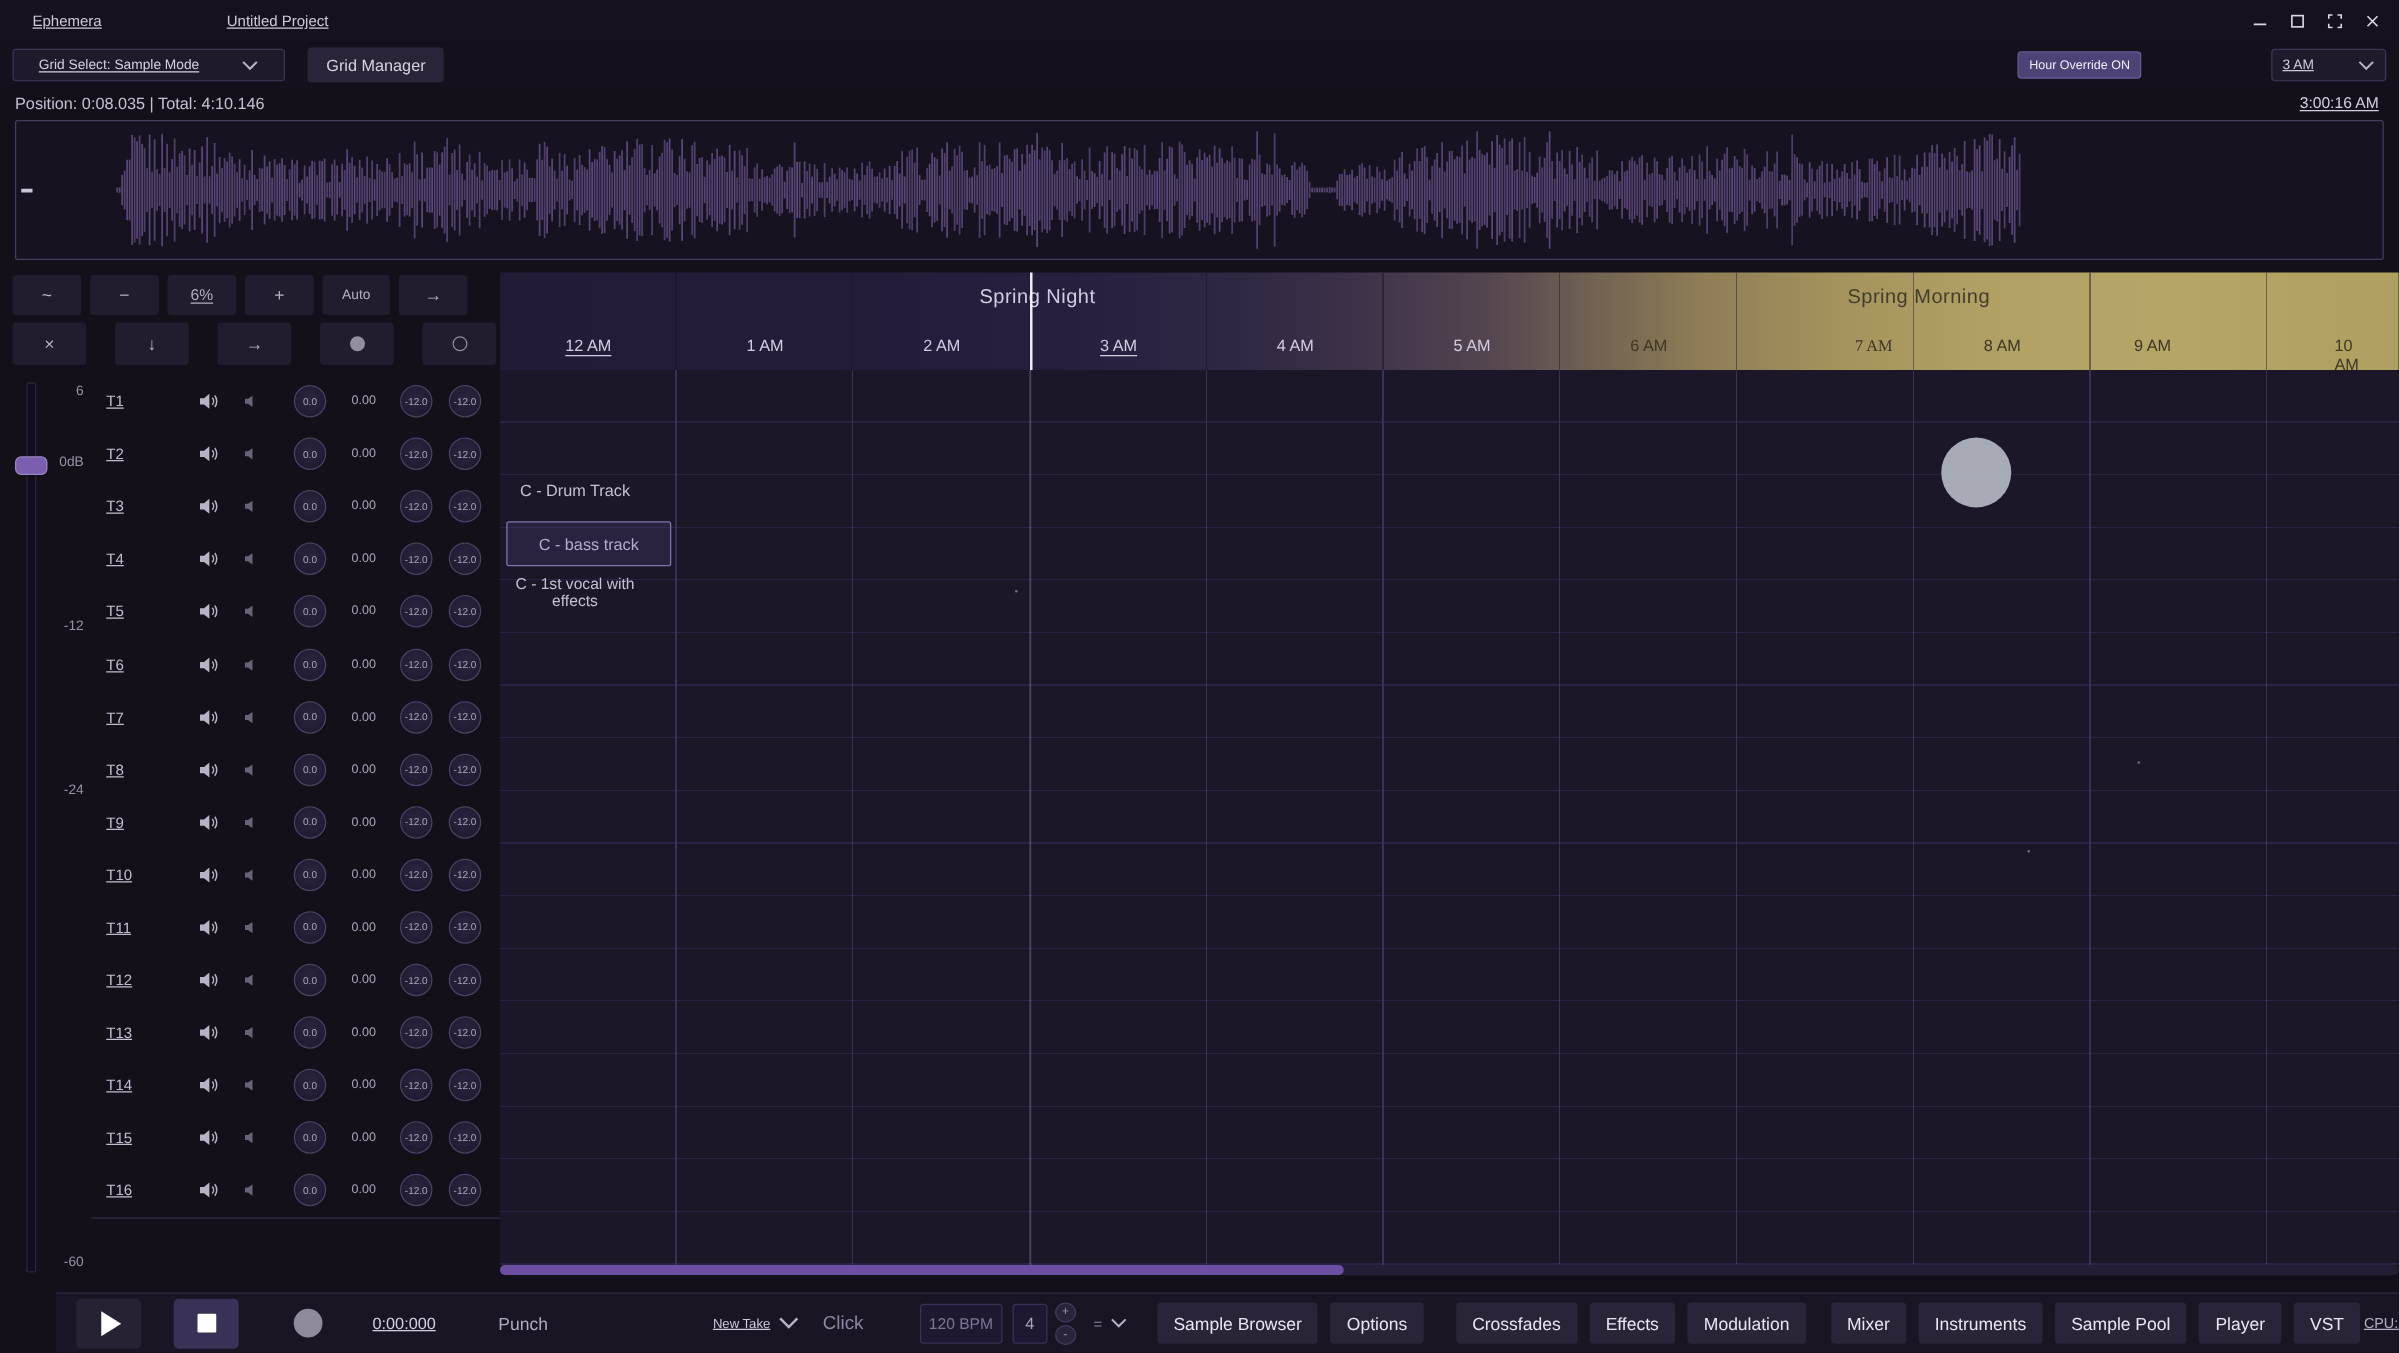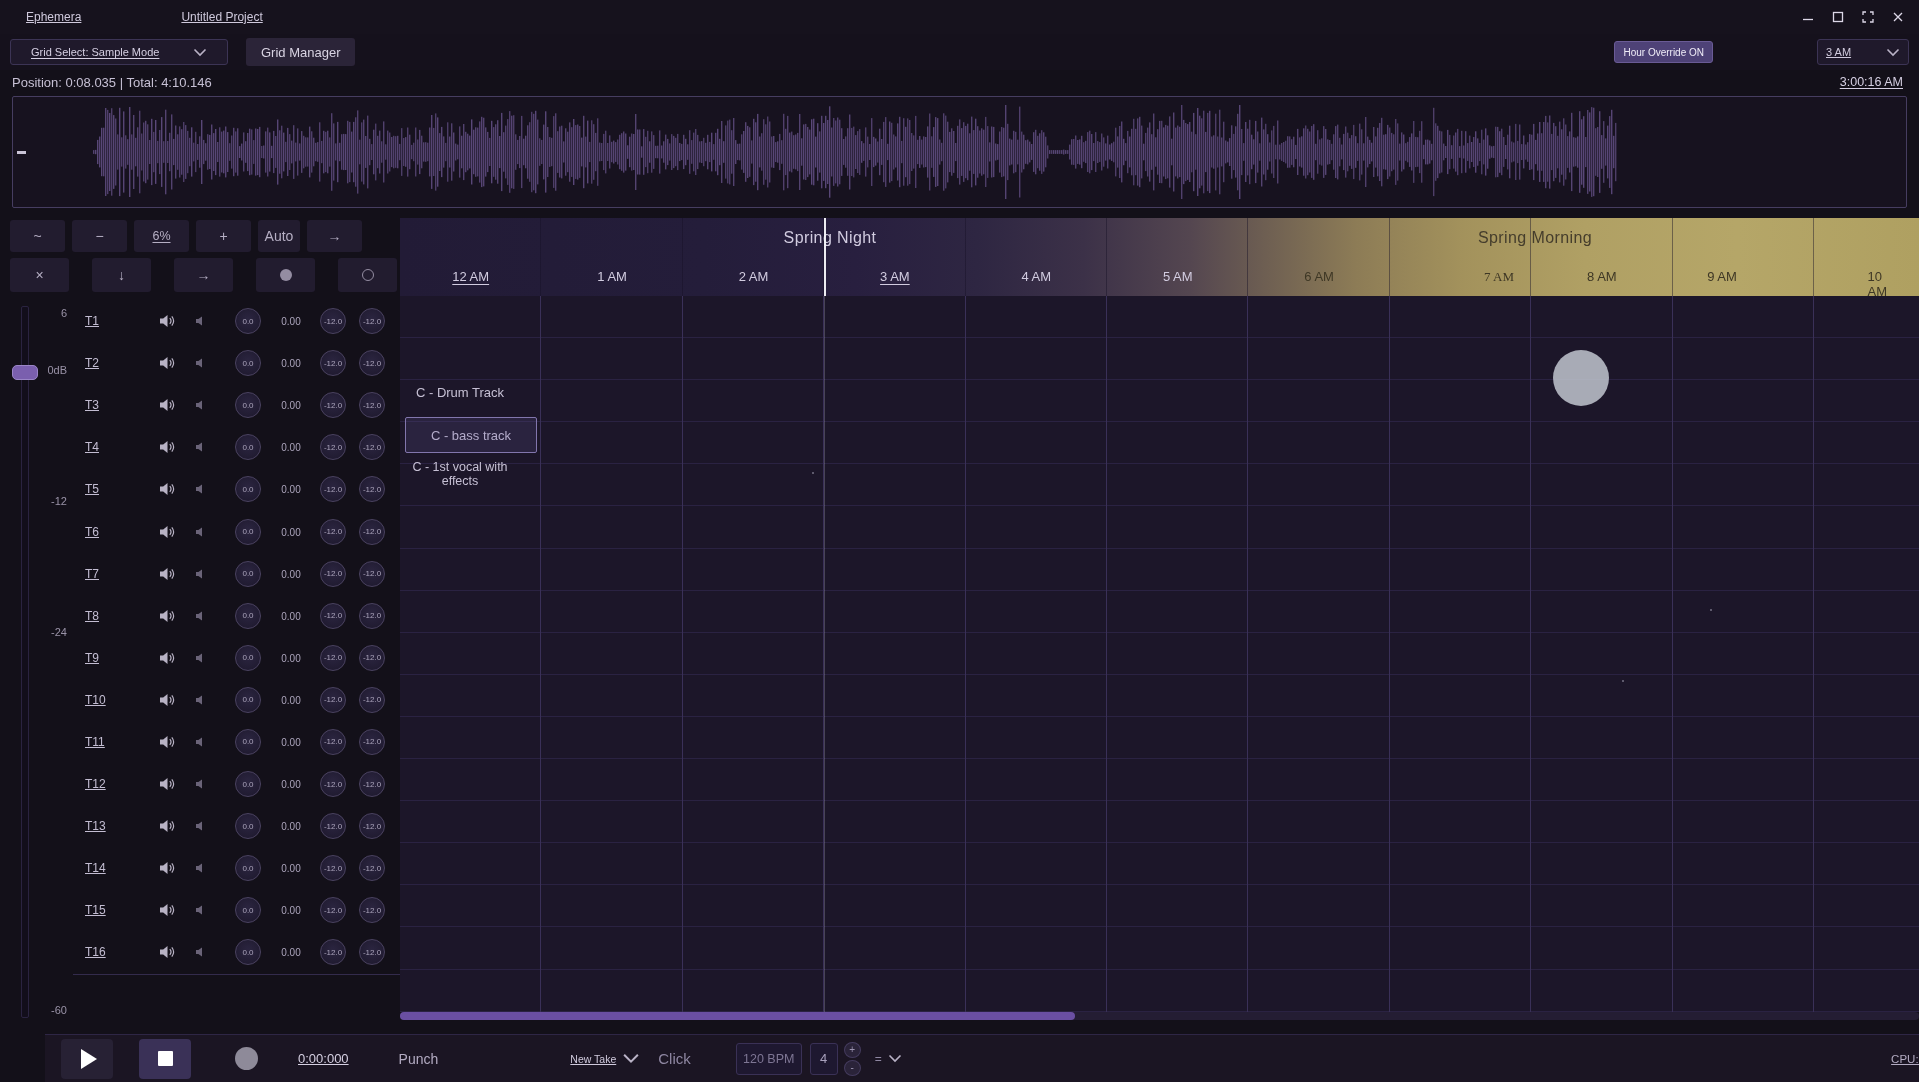--- a/index.html
+++ b/index.html
@@ -46,21 +46,21 @@
     border:1px solid #463d60; border-radius:2px; background:#17121f; overflow:hidden; }
   .wave-marker { position:absolute; left:4px; top:54px; width:9px; height:3px; background:#cac4d6; }
 
   
   .left-panel { position:absolute; left:0; top:210px; width:400px; height:824px; }
   .zoom-row { position:absolute; left:10px; top:10px; display:flex; gap:7px; }
   .tool-row { position:absolute; left:10px; top:48px; display:flex; gap:23px; }
   .panel-btn { height:32px; background:#221c2f; border-radius:3px; display:flex; align-items:center;
     justify-content:center; color:#b6afc4; font-size:14px; cursor:pointer; }
   .zoom-row .panel-btn { width:55px; }
-  .zoom-row .panel-btn.wide { width:42px; font-size:14px; }
+  .zoom-row .panel-btn.wide { width:54px; font-size:11px; }
   .tool-row .panel-btn { width:59px; height:34px; }
   .circle-filled { width:12px; height:12px; border-radius:50%; background:#948da2; }
   .circle-outline { width:12px; height:12px; border-radius:50%; border:1.5px solid #948da2; }
 
   .meter-col { position:absolute; left:0; top:90px; width:73px; height:722px; }
   .fader-track { position:absolute; left:21px; top:6px; width:8px; height:712px; background:#120e1b;
     border:1px solid #2a2340; border-radius:2px; }
   .fader-handle { position:absolute; left:12px; top:65px; width:26px; height:15px; background:#7a5fae;
     border:1px solid #9a85c6; border-radius:5px; cursor:pointer; }
   .meter-label { position:absolute; right:6px; width:56px; text-align:right; font-size:11px; color:#9a93a8; }
@@ -1374,14 +1374,26 @@
     <div class="step-btn">-</div>
   </div>
   <div class="tr-note">
     <span class="lbl">=</span>
     <span class="chev">
         <svg width="14" height="9" viewBox="0 0 14 9" fill="none">
           <path d="M1.5 1.5 7 7l5.5-5.5" stroke="currentColor" stroke-width="1.6" fill="none"></path>
         </svg>
       </span>
   </div>
+  <span style="display:flex; align-items:center;">
+      <div class="tr-btn g1">Sample Browser</div>
+      <div class="tr-btn gn">Options</div>
+      <div class="tr-btn g2">Crossfades</div>
+      <div class="tr-btn gn">Effects</div>
+      <div class="tr-btn gn">Modulation</div>
+      <div class="tr-btn g3">Mixer</div>
+      <div class="tr-btn gn">Instruments</div>
+      <div class="tr-btn gn">Sample Pool</div>
+      <div class="tr-btn gn">Player</div>
+      <div class="tr-btn gn">VST</div>
+    </span>
   <span class="tr-cpu">CPU: 2.5%</span>
 </div>
 
 </body></html>

